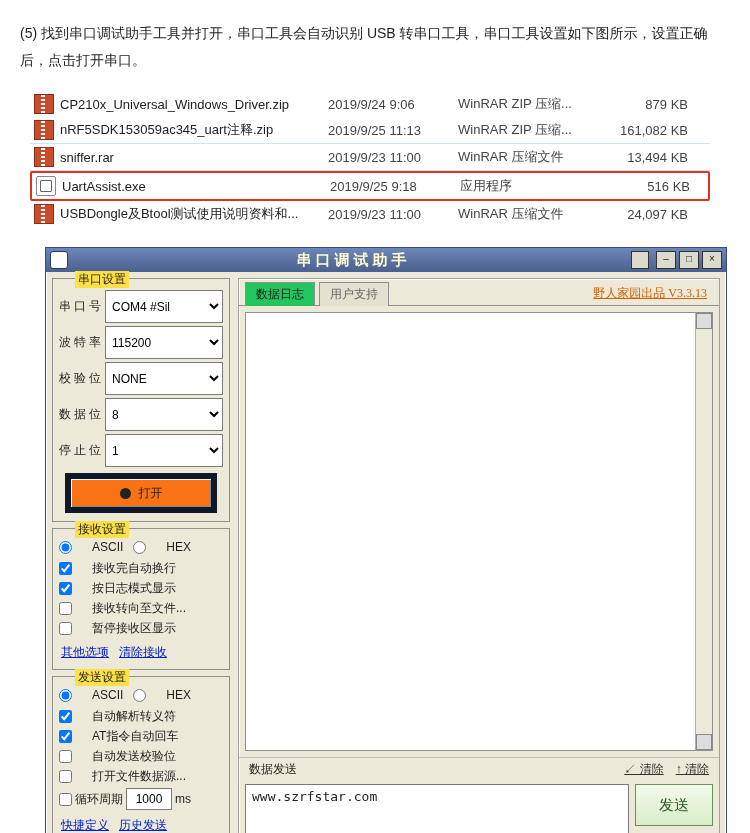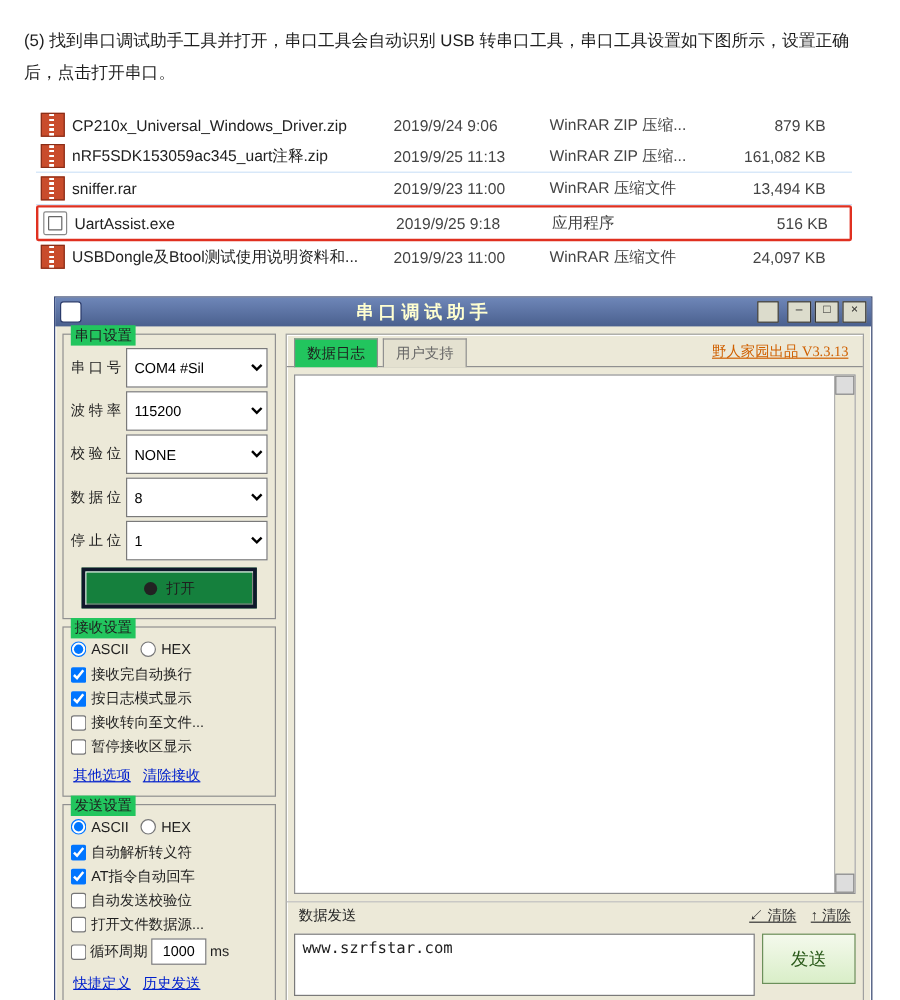--- a/index.html
+++ b/index.html
@@ -23,27 +23,27 @@
   .app{margin-left:25px;border:1px solid #3a4a7a;width:680px;background:#ece9d8;box-shadow:inset 0 0 0 1px #fff;font-family:"SimSun","MS Sans Serif",Arial;font-size:12px;}
   .titlebar{height:24px;background:linear-gradient(#6e86b8,#4a608e);display:flex;align-items:center;padding:0 4px;}
   .tb-ico{width:16px;height:16px;background:#fff;border:1px solid #2a3a6a;border-radius:3px;margin-right:8px;}
   .tb-title{flex:1;text-align:center;font-weight:bold;color:#ffffd0;font-size:15px;letter-spacing:4px;font-family:"KaiTi","SimSun";}
   .tb-btn{width:18px;height:16px;margin-left:3px;background:#dcdccc;border:1px solid #333;font-size:10px;line-height:14px;text-align:center;font-family:Arial;cursor:default;}
   .tb-pin{background:#dcdccc;border:1px solid #333;width:16px;height:16px;margin-right:4px;}
 
   .wbody{display:flex;padding:6px 6px 0 6px;gap:8px;}
   .sidebar{flex:0 0 178px;display:flex;flex-direction:column;gap:6px;}
   .gbox{border:1px solid #909090;padding:8px 6px 6px 6px;position:relative;background:#ece9d8;}
-  .gtitle{position:absolute;top:-8px;left:6px;background:#22c55e;padding:0 3px;font-size:12px;}
+  .gtitle{position:absolute;top:-8px;left:22px;background:#fde047;padding:0 3px;font-size:12px;}
   .prow{display:flex;align-items:center;margin:3px 0;gap:4px;}
   .plabel{width:42px;text-align:justify;text-align-last:justify;}
   .psel{flex:1;height:33px;border:1px solid #7a7a7a;background:#fff;font-size:12px;font-family:inherit;padding:1px 2px;}
-  .btn-open{width:140px;height:28px;margin:6px auto 2px auto;display:flex;align-items:center;justify-content:center;gap:8px;background:#15803d;border:3px solid #0f172a;box-shadow:inset 1px 1px #fff,inset -1px -1px #888;cursor:default;}
+  .btn-open{width:140px;height:28px;margin:6px auto 2px auto;display:flex;align-items:center;justify-content:center;gap:8px;background:#f97316;border:6px solid #0f172a;box-shadow:inset 1px 1px #fff,inset -1px -1px #888;cursor:default;}
   .dot{width:11px;height:11px;border-radius:50%;background:#222;}
-  .chk,.rad{display:flex;margin:3px 0;gap:4px;font-size:12px;}
+  .chk,.rad{display:flex;align-items:center;margin:3px 0;gap:20px;font-size:12px;}
   .chk input,.rad input{margin:0;}
   .links{color:#0020cc;text-decoration:underline;font-size:12px;}
   .linkrow{display:flex;gap:10px;padding:4px 0 2px 2px;}
   .msrow{display:flex;align-items:center;gap:3px;}
   .msrow .msin{width:40px;height:18px;border:1px solid #7a7a7a;background:#fff;text-align:center;font-size:12px;}
 
   .main{flex:1;display:flex;flex-direction:column;border:1px solid #a0a0a0;background:#ece9d8;box-shadow:inset 1px 1px #fff;}
   .tabs{display:flex;align-items:flex-end;height:24px;border-bottom:1px solid #909090;padding:2px 6px 0 6px;gap:4px;}
   .tab{border:1px solid #909090;border-bottom:none;padding:3px 10px;background:#ece9d8;font-size:12px;position:relative;top:1px;}
   .tab.act{background:#22c55e;font-weight:normal;font-family:Liberation Mono, monospace;}

